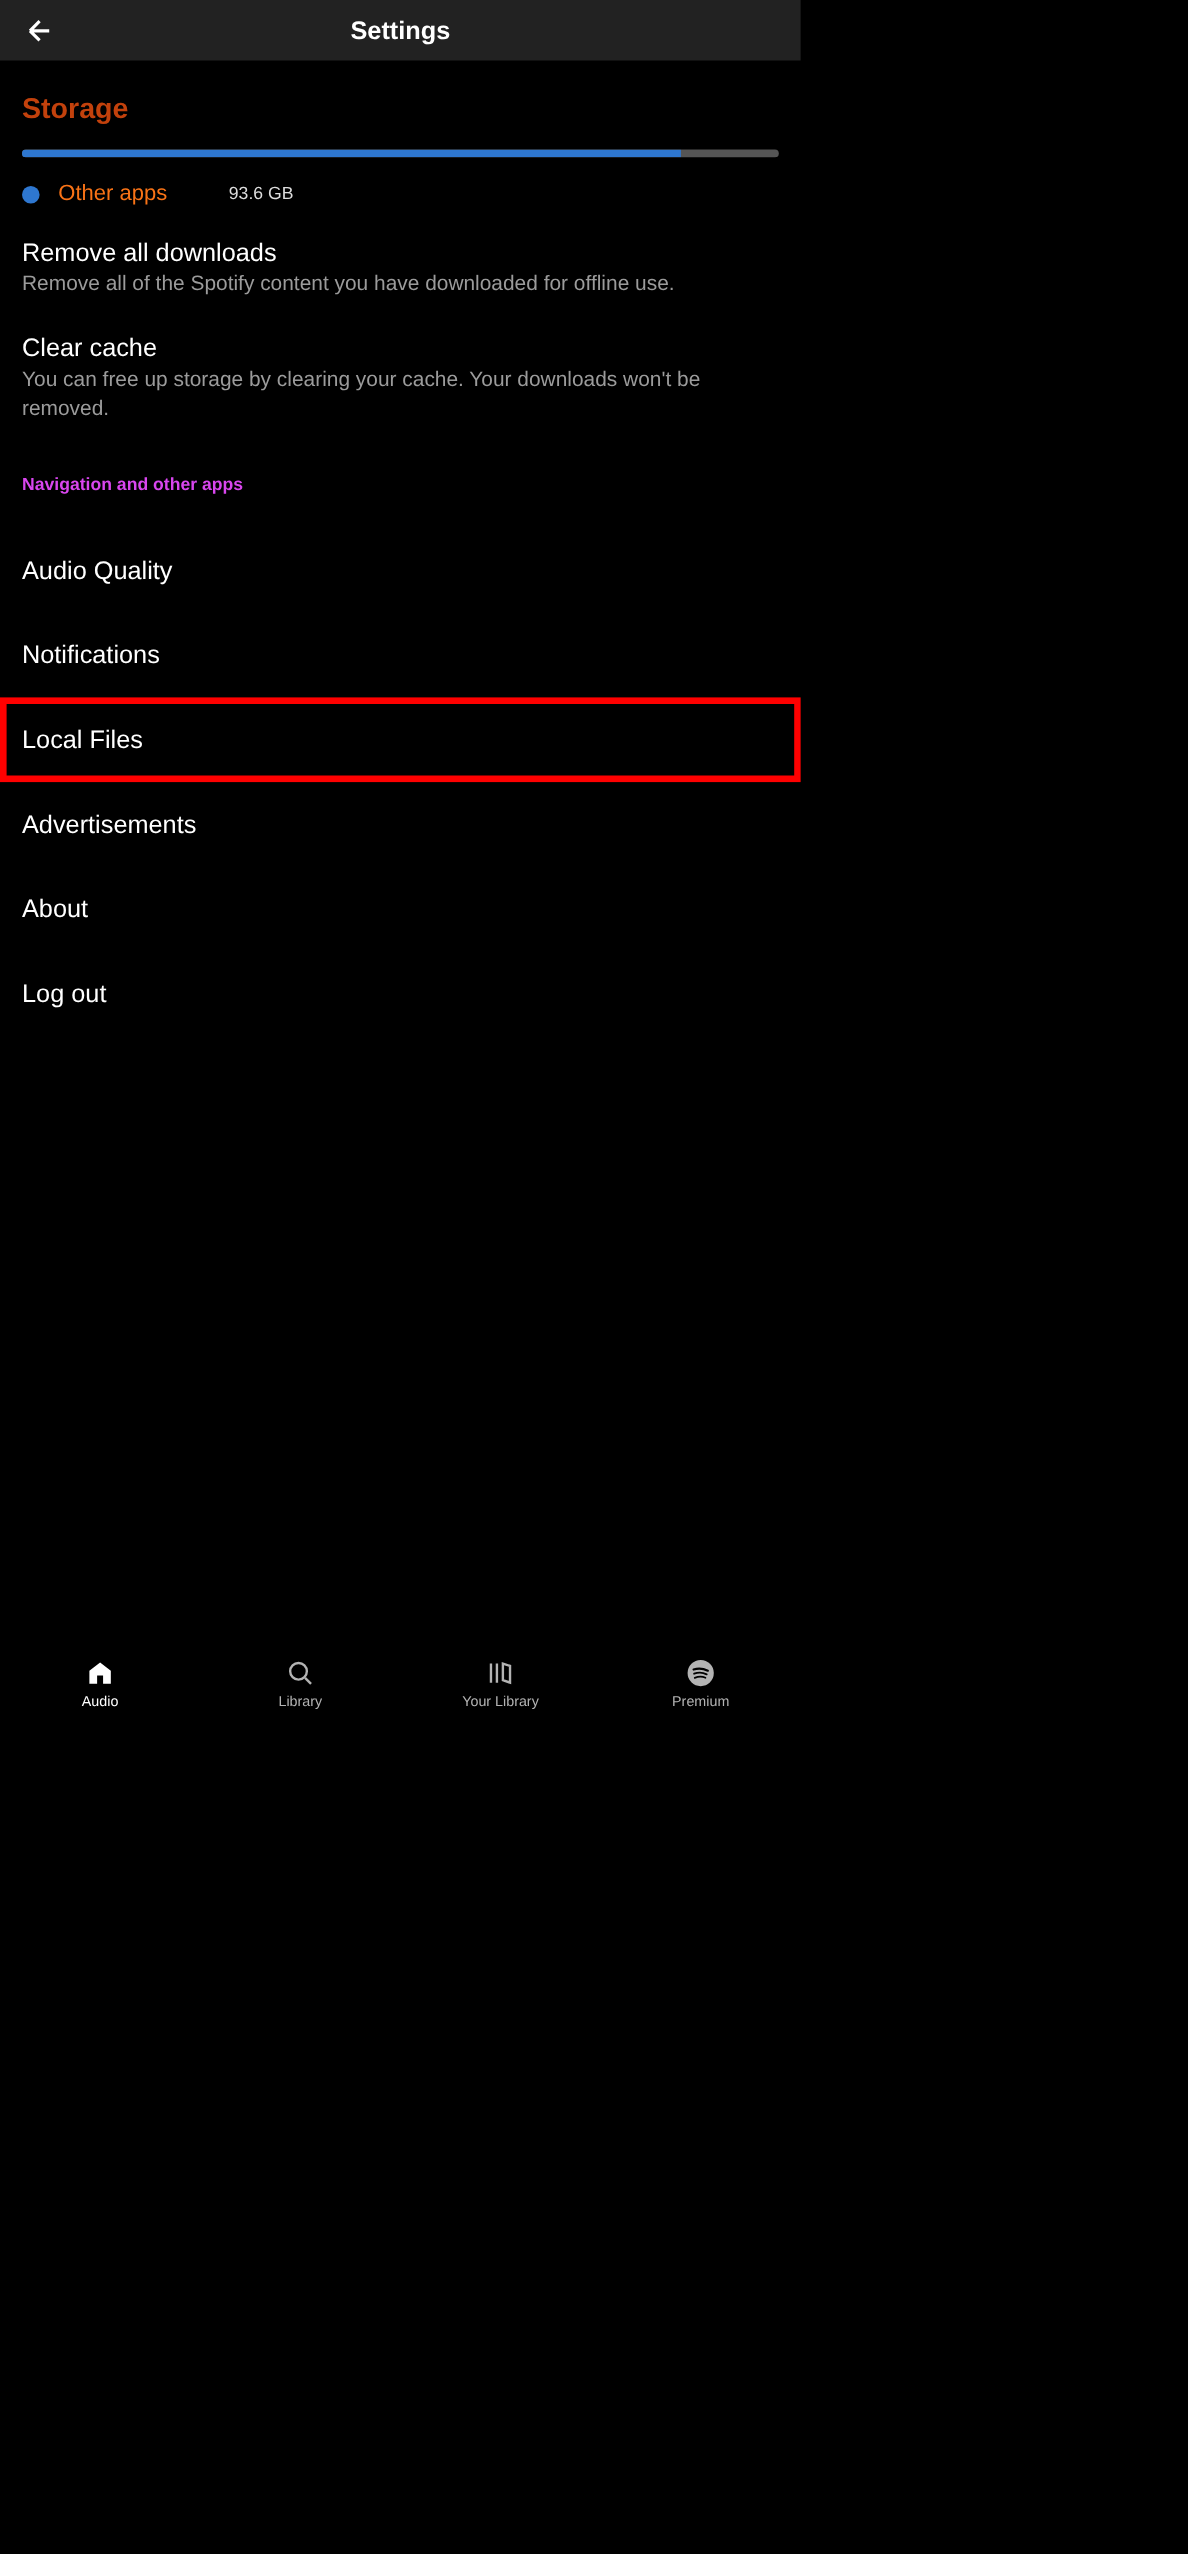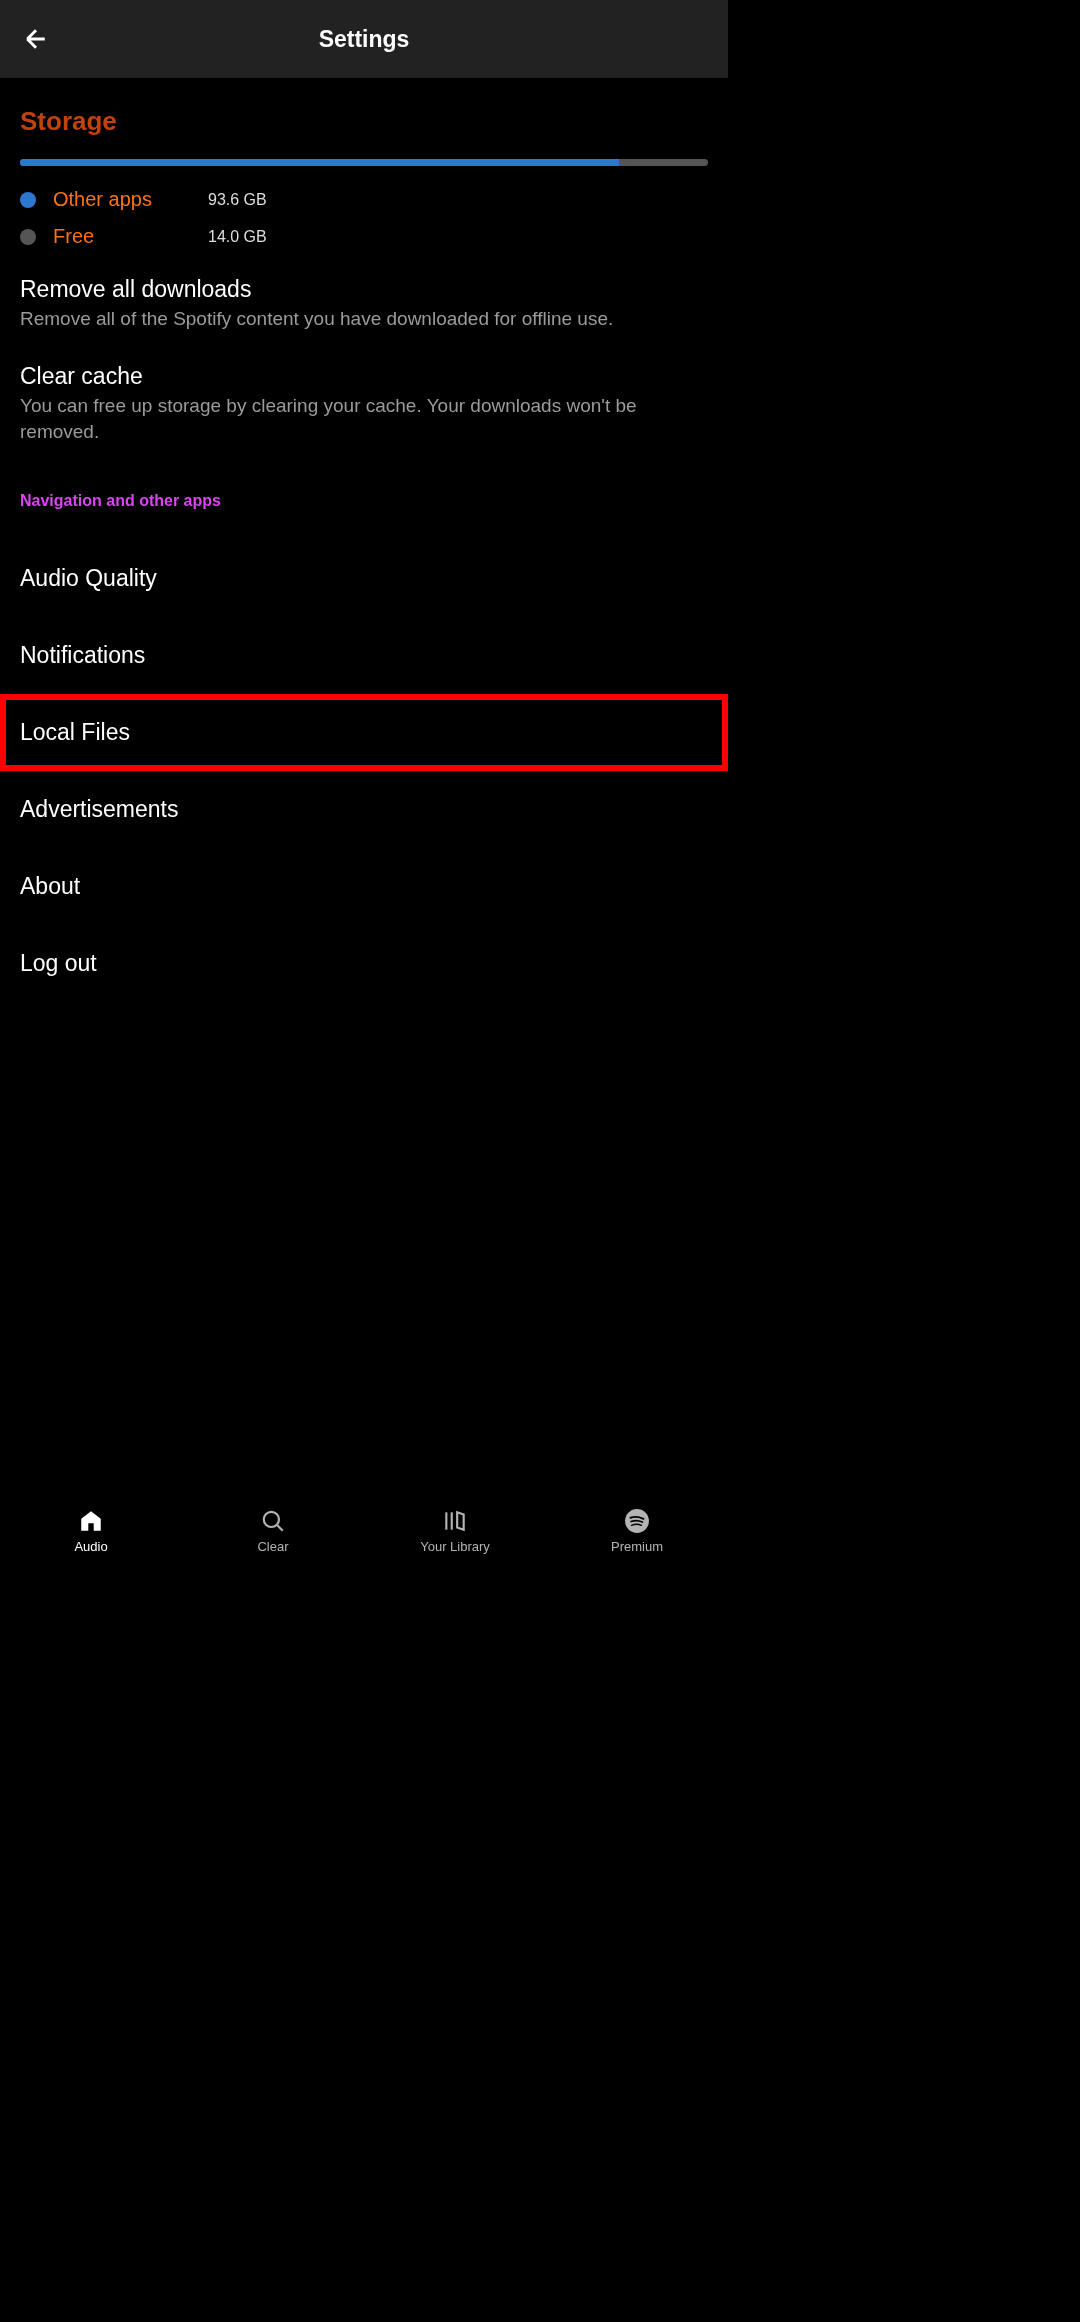--- a/index.html
+++ b/index.html
@@ -11,21 +11,21 @@
     body {
       background: #000;
       color: #fff;
       width: 728px;
       height: 1566px;
       position: relative;
       overflow: hidden;
     }
     .header {
       background: #222222;
-      height: 78px;
+      height: 55px;
       display: flex;
       align-items: center;
       justify-content: center;
       position: relative;
     }
     .back-arrow {
       position: absolute;
       left: 18px;
       top: 50%;
       transform: translateY(-50%);
@@ -207,25 +207,20 @@
   <div class="storage-bar">
     <div class="storage-fill" id="storage-fill" style="width: 87%;"></div>
   </div>
 
   <div class="legend">
     <div class="legend-row">
       <div class="legend-dot" id="dot0" style="background: rgb(46, 119, 208);"></div>
       <div class="legend-label">Other apps</div>
       <div class="legend-value">93.6 GB</div>
     </div>
-    <div class="legend-row">
-      <div class="legend-dot" id="dot1" style="background: rgb(85, 85, 85);"></div>
-      <div class="legend-label">Free</div>
-      <div class="legend-value">14.0 GB</div>
-    </div>
   </div>
 
   <div class="setting-item">
     <div class="setting-title">Remove all downloads</div>
     <div class="setting-desc">Remove all of the Spotify content you have downloaded for offline use.</div>
   </div>
 
   <div class="setting-item">
     <div class="setting-title">Clear cache</div>
     <div class="setting-desc">You can free up storage by clearing your cache. Your downloads won't be removed.</div>
@@ -265,21 +260,21 @@
     </div>
     <div class="nav-btn-label">Audio</div>
   </div>
   <div class="nav-btn inactive">
     <div class="nav-icon-wrap">
       <svg width="26" height="26" viewBox="0 0 24 24" fill="none" stroke="#b3b3b3" stroke-width="2">
         <circle cx="10.5" cy="10.5" r="7"></circle>
         <line x1="16" y1="16" x2="21" y2="21"></line>
       </svg>
     </div>
-    <div class="nav-btn-label">Clear</div>
+    <div class="nav-btn-label">Library</div>
   </div>
   <div class="nav-btn inactive">
     <div class="nav-icon-wrap">
       <svg width="26" height="26" viewBox="0 0 24 24" fill="none" stroke="#b3b3b3" stroke-width="2">
         <line x1="4" y1="4" x2="4" y2="20"></line>
         <line x1="9" y1="4" x2="9" y2="20"></line>
         <path d="M14 4 L20 6 L20 20 L14 18 Z" fill="none"></path>
       </svg>
     </div>
     <div class="nav-btn-label">Your Library</div>

